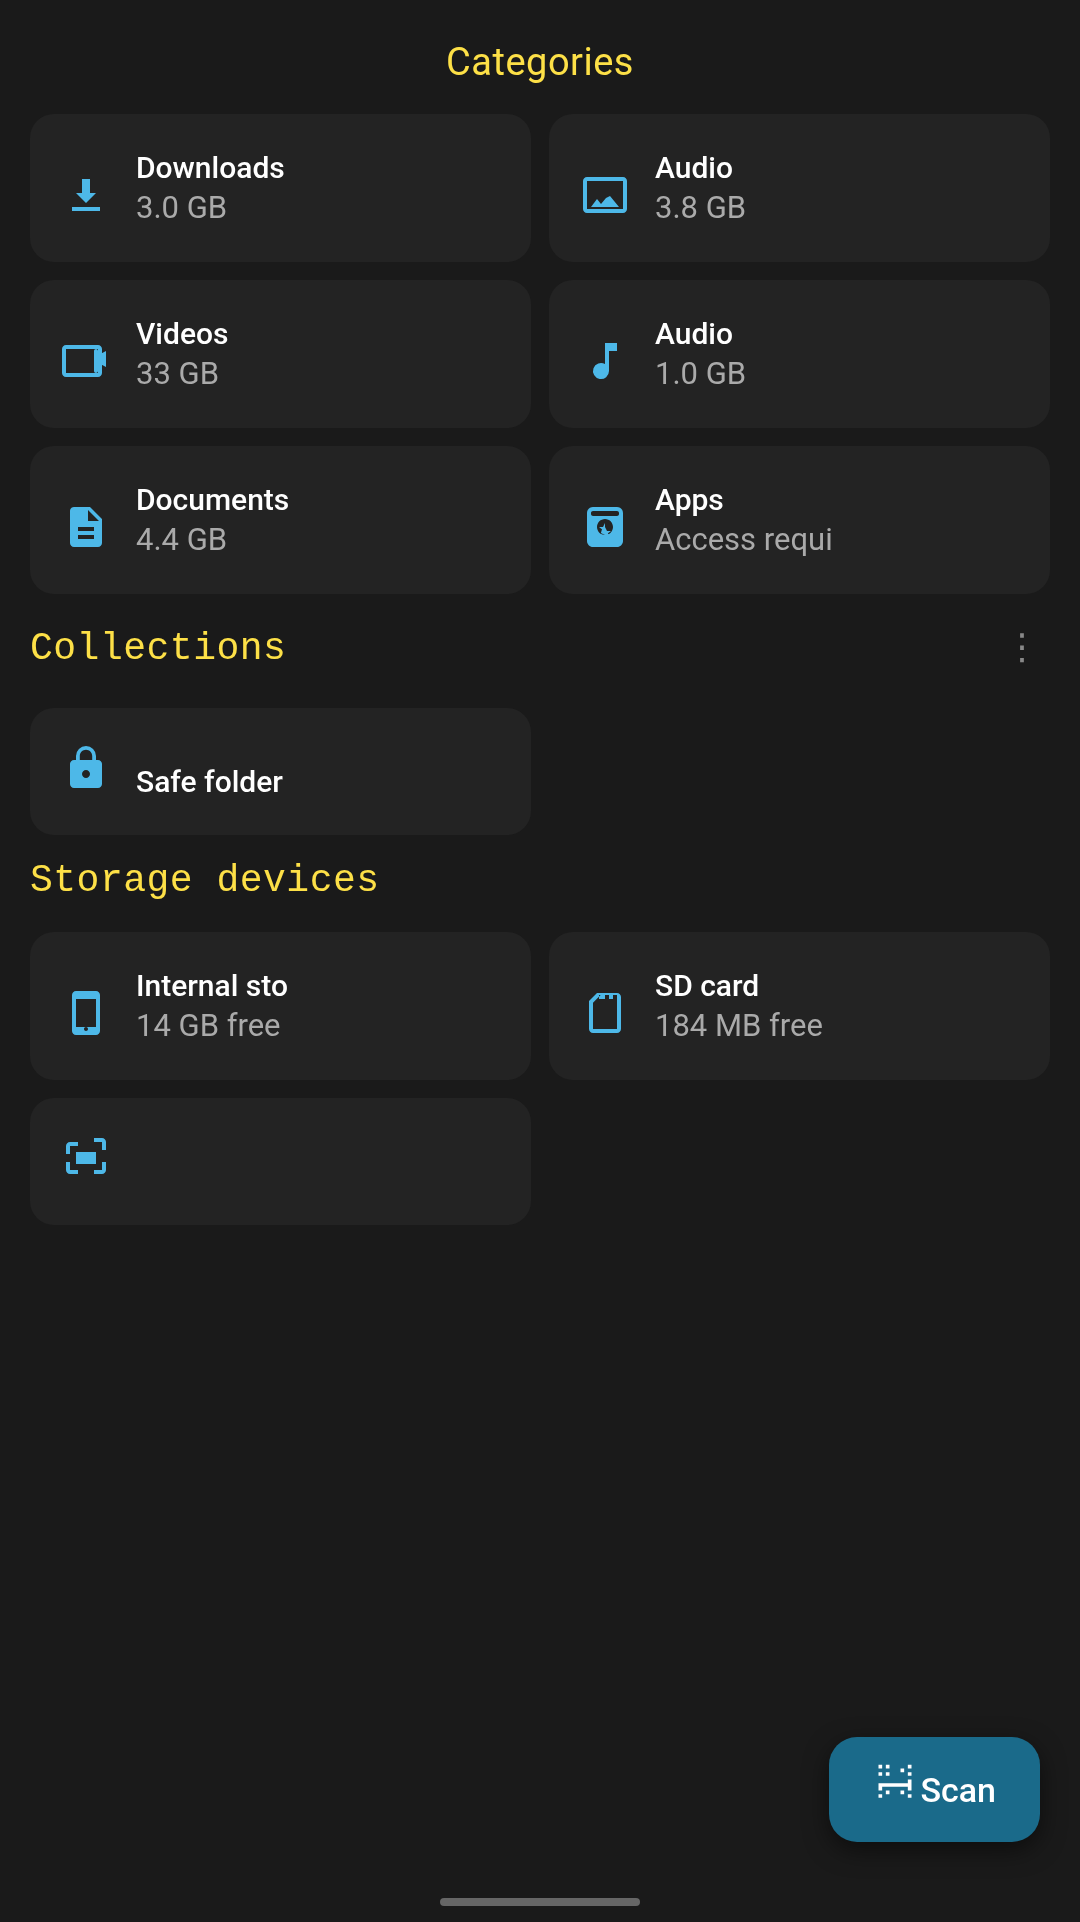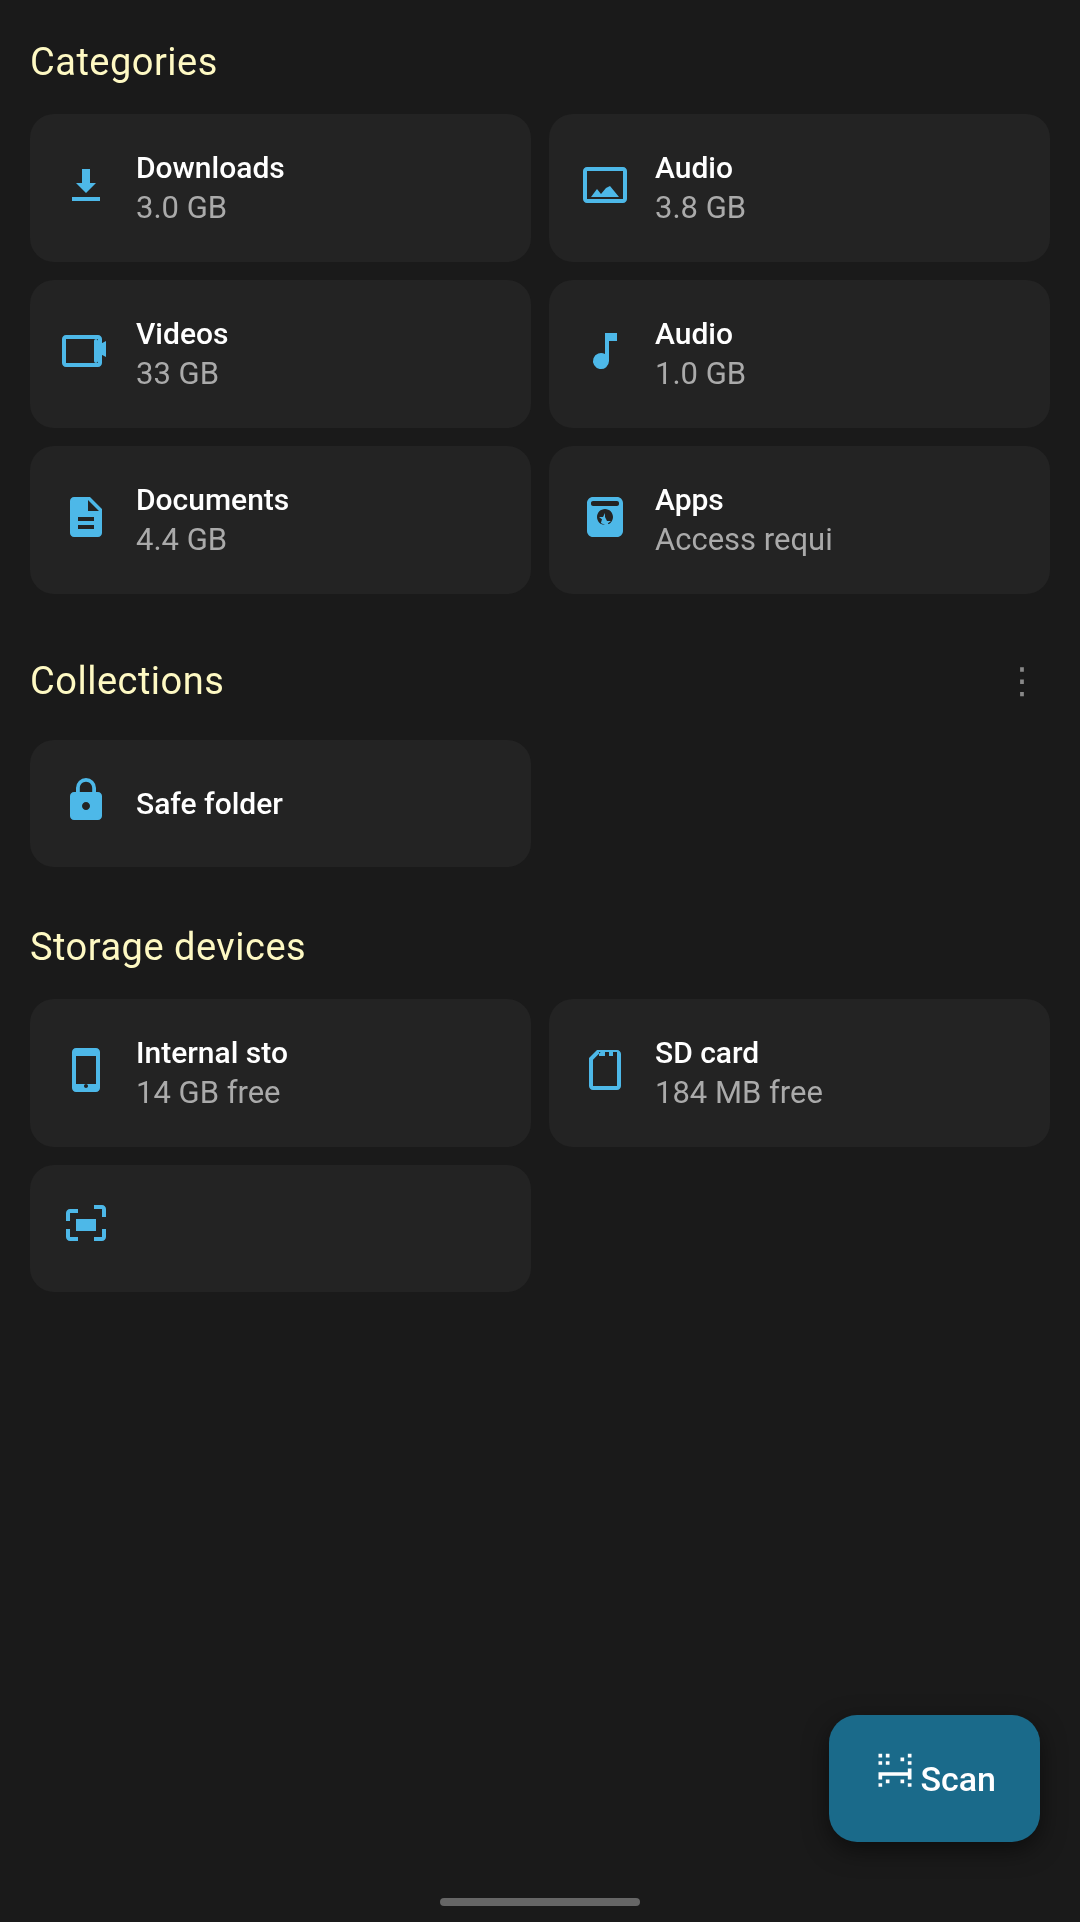--- a/index.html
+++ b/index.html
@@ -15,38 +15,39 @@
       overflow-x: hidden;
     }
 
     .page-container {
       padding: 40px 30px 160px 30px;
     }
 
     .section-title {
       font-size: 38px;
       font-weight: 400;
-      color: #fef9c3;
+      color: #fde047;
       margin-bottom: 30px;
       letter-spacing: 0.5px;
+      text-align: center;
     }
 
     .grid-2col {
       display: grid;
       grid-template-columns: 1fr 1fr;
       gap: 18px;
       margin-bottom: 18px;
     }
 
     .card {
       background-color: #232323;
       border-radius: 24px;
       padding: 36px 30px;
       display: flex;
-      align-items: center;
+      align-items: flex-end;
       gap: 24px;
       cursor: pointer;
       transition: background 0.15s;
     }
 
     .card-icon {
       color: #4db8e8;
       font-size: 44px;
       line-height: 1;
       flex-shrink: 0;
@@ -83,38 +84,39 @@
       white-space: nowrap;
       overflow: hidden;
       text-overflow: ellipsis;
     }
 
     .section-header {
       display: flex;
       align-items: center;
       justify-content: space-between;
       margin-bottom: 30px;
-      margin-top: 58px;
+      margin-top: 24px;
+      font-family: Liberation Mono, monospace;
     }
 
     .more-icon {
       color: #888888;
       font-size: 36px;
       cursor: pointer;
       padding: 8px;
       letter-spacing: 2px;
     }
 
     .scan-fab {
       position: fixed;
       bottom: 80px;
       right: 40px;
       background-color: #1a6a8a;
       border-radius: 28px;
-      padding: 37px 44px;
+      padding: 26px 44px;
       display: flex;
       align-items: center;
       gap: 3px;
       cursor: pointer;
       box-shadow: 0 8px 24px rgba(0,0,0,0.5);
     }
 
     .scan-fab-icon {
       color: #ffffff;
       font-size: 38px;

